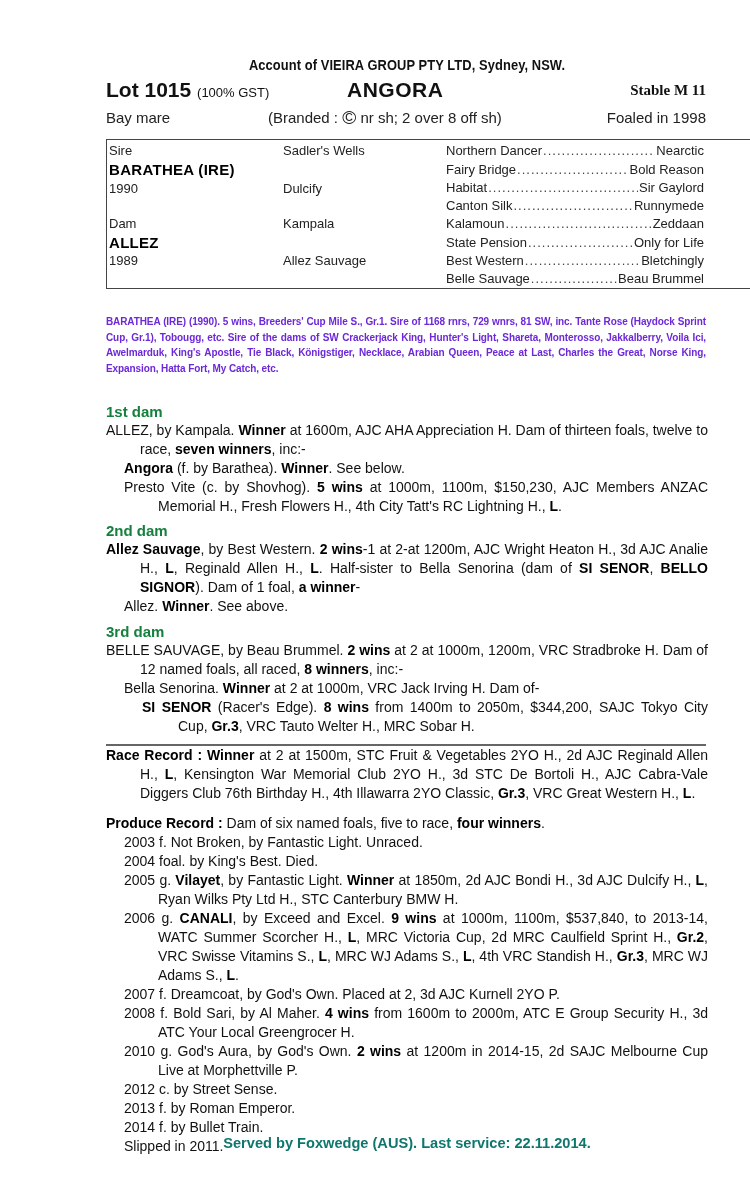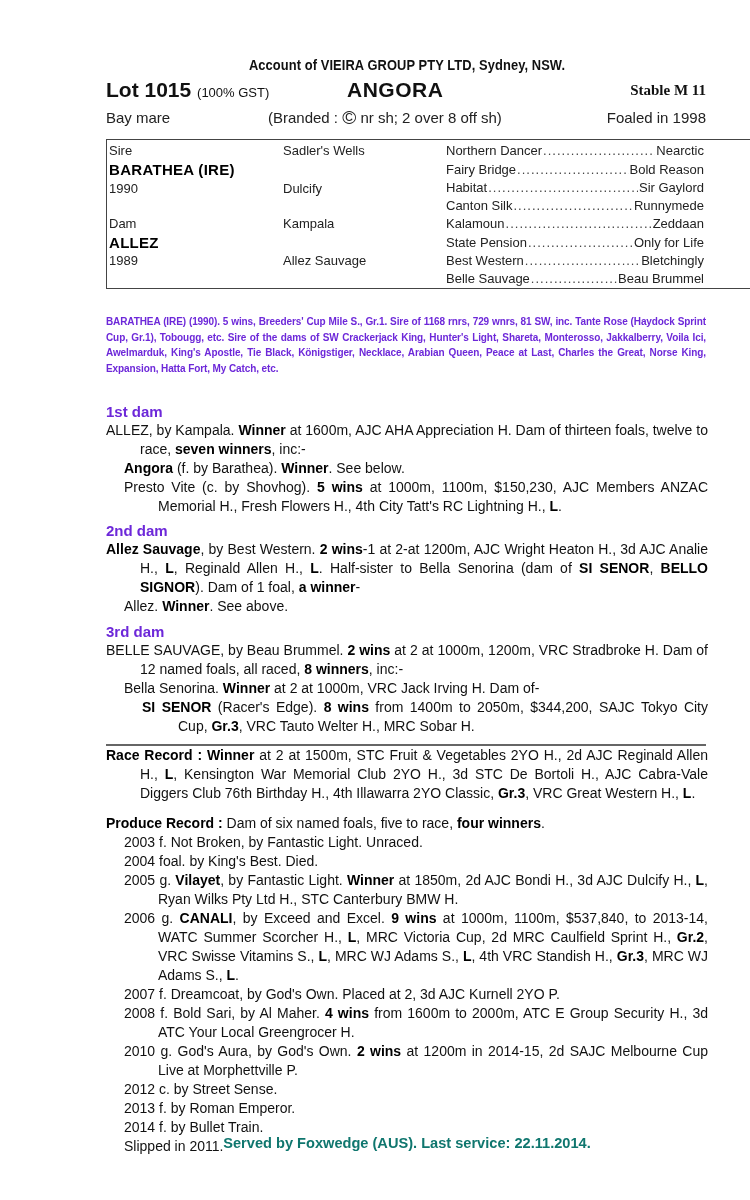--- a/index.html
+++ b/index.html
@@ -25,21 +25,21 @@
   .ped-row { position: absolute; height: 18px; }
   .ped-col1 { left: 2px; }
   .ped-col2 { left: 176px; }
   .ped-col3 { left: 339px; width: 258px; display: flex; }
   .ped-col3 .dots { flex: 1; overflow: hidden; white-space: nowrap; margin: 0 1px; letter-spacing: 1px; color: #444; }
   .ped-name-big { font-weight: 900; font-size: 15px; letter-spacing: 0.3px; color: #000; }
 
   .sire-summary { position: absolute; top: 295px; left: 0; width: 600px; font-weight: 900;
                   font-size: 10px; line-height: 15.6px; text-align: justify; color: #6d28d9; letter-spacing: -0.1px; margin-top: 19px; }
 
-  .section-h { position: absolute; left: 0; font-weight: 900; font-size: 15px; color: #6d28d9; }
+  .section-h { position: absolute; left: 0; font-weight: 900; font-size: 15px; color: #15803d; }
   .para { position: absolute; left: 0; width: 602px; font-size: 14px; line-height: 19px; color: #111; }
   .para p { margin: 0; text-align: justify; text-align-last: left; }
   .hang { padding-left: 34px; text-indent: -34px; }
   .ind1h { padding-left: 52px; text-indent: -34px; }
   .ind2h { padding-left: 72px; text-indent: -36px; }
   .b { font-weight: 900; color: #000; }
 
   .divider { position: absolute; top: 744px; left: 0; width: 600px; height: 2px; background: #666; }
 
   .served { position: absolute; top: 1135px; left: 0; width: 602px; text-align: center; font-weight: 900;

